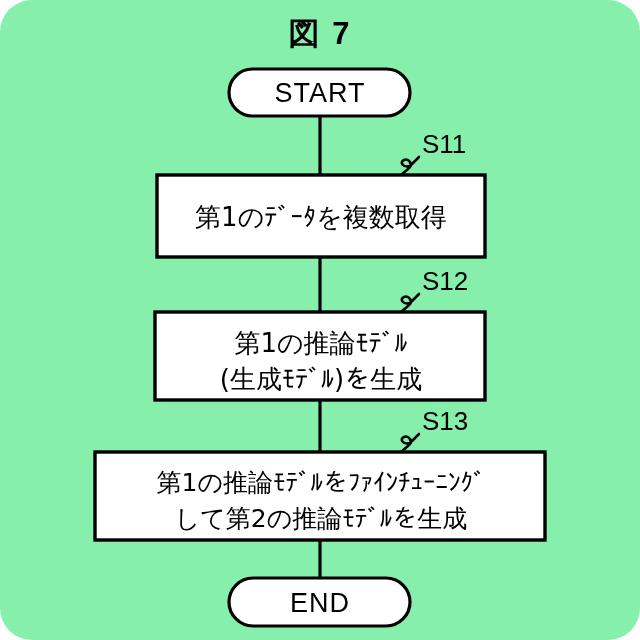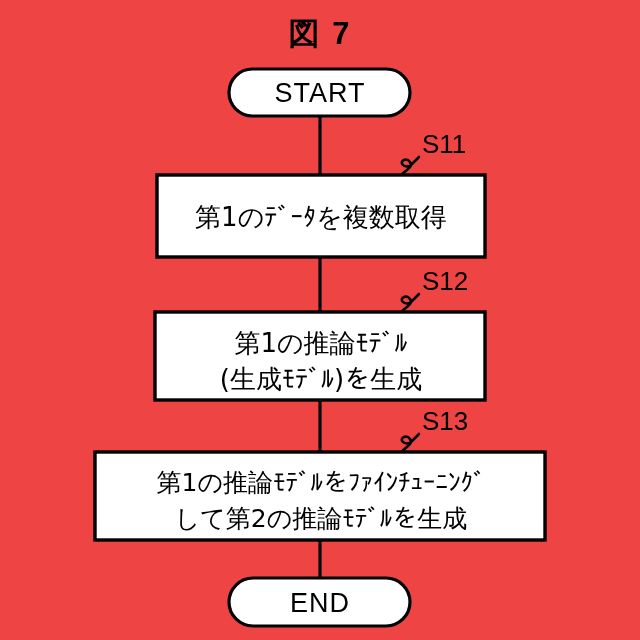--- a/index.html
+++ b/index.html
@@ -4,23 +4,24 @@
 <style>
   html, body {
     margin: 0;
     padding: 0;
     background: #ffffff;
   }
   #page {
     position: relative;
     width: 640px;
     height: 640px;
-    background: #ef4444;
+    background: #86efac;
     overflow: hidden;
     font-family: "Liberation Sans", "DejaVu Sans", sans-serif;
+    border-radius: 32px;
   }
   #figure-svg {
     position: absolute;
     left: 0;
     top: 0;
     width: 640px;
     height: 640px;
   }
   .fig-title {
     font-family: "Liberation Sans", "DejaVu Sans", sans-serif;

